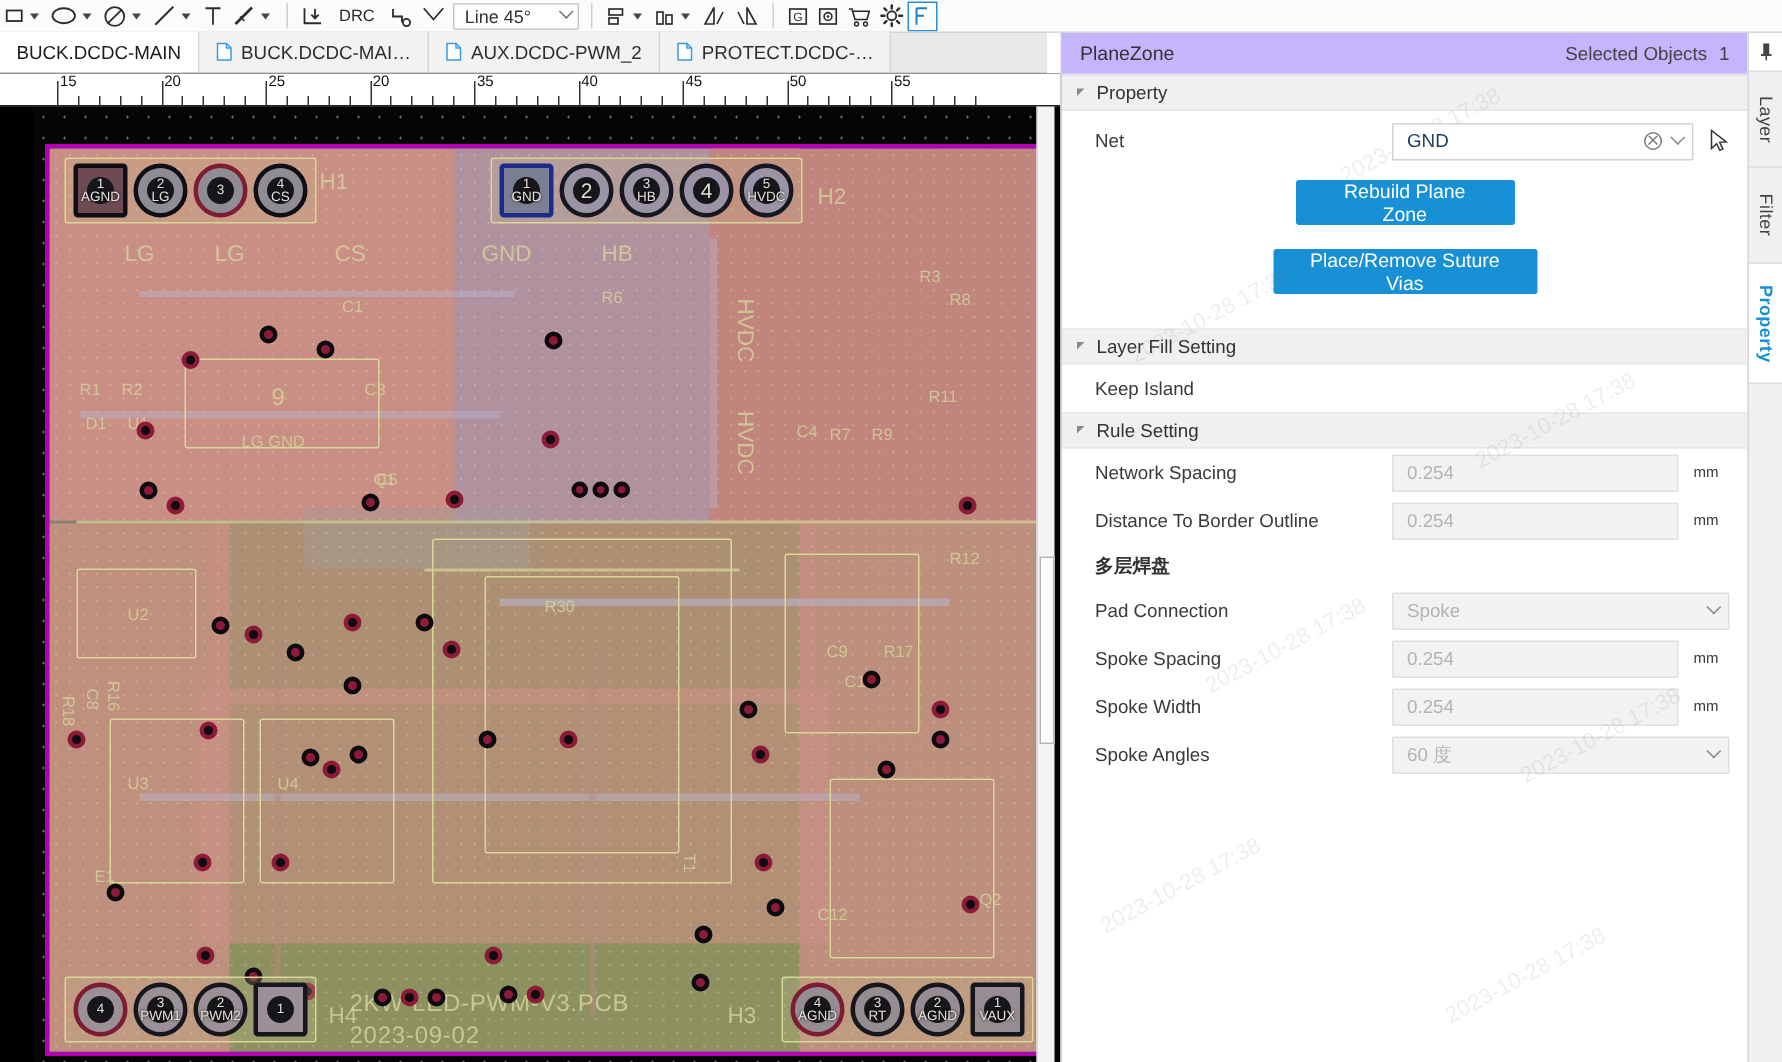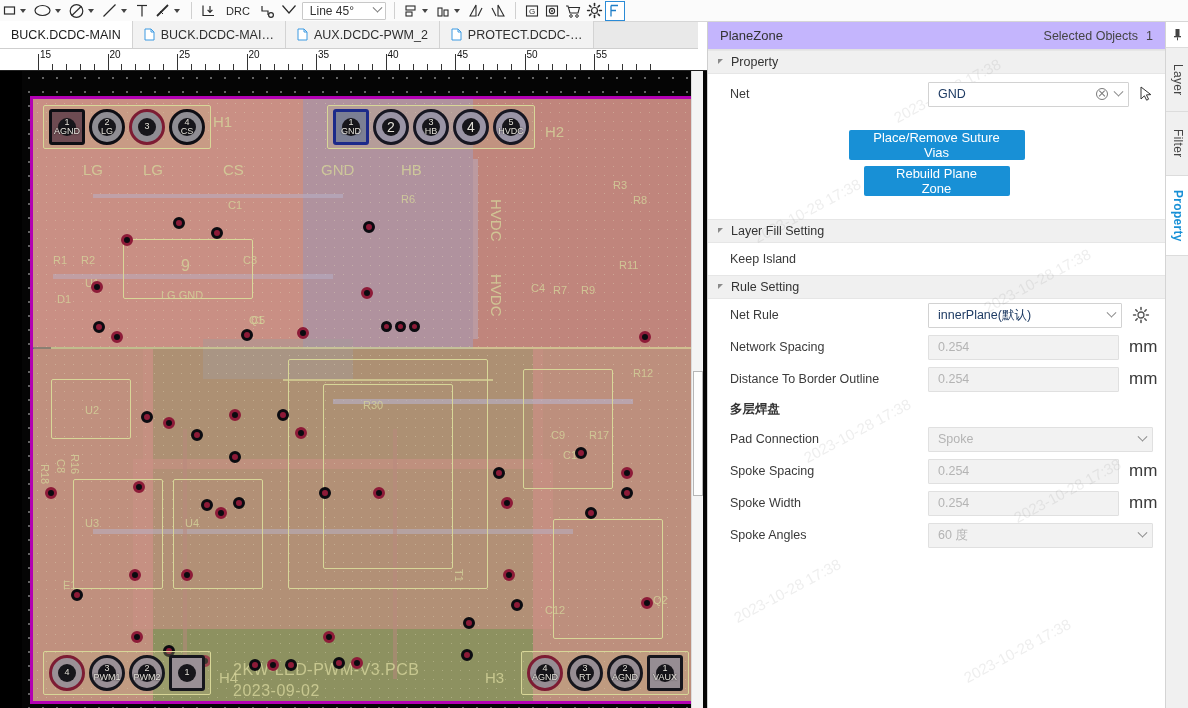--- a/index.html
+++ b/index.html
@@ -199,21 +199,21 @@
   .ctl {
     flex: 1 1 auto; height: 25px; border: 1px solid #d2d2d2; background: #fff;
     display: flex; align-items: center; padding: 0 6px 0 9px;
     font-size: 12.5px; color: #1f3c64; justify-content: space-between;
     border-radius: 1px;
   }
   .ctl.dim { background: #f2f2f2; color: #b4b4b4; border-color: #e0e0e0; }
   .ctl .val { overflow: hidden; white-space: nowrap; }
   .ctl-icons { display: flex; align-items: center; gap: 7px; flex: 0 0 auto; }
   .unit { width: 34px; flex: 0 0 auto; text-align: left; padding-left: 10px;
-          font-size: 17px; color: #3a3a3a; }
+          font-size: 10px; color: #3a3a3a; }
   .gear-btn { width: 24px; flex: 0 0 auto; display:flex; align-items:center;
               justify-content:center; margin-left: 7px; }
   .clear-ico {
     width: 12px; height: 12px; border: 1.3px solid #7a7a7a; border-radius: 50%;
     position: relative;
   }
   .clear-ico::before, .clear-ico::after {
     content:""; position:absolute; left: 1px; top: 4.2px; width: 8px; height: 1.3px;
     background:#7a7a7a;
   }
@@ -523,21 +523,21 @@
 
         <div class="txt txt-lg" style="left:50px;  top:62px;">LG</div>
         <div class="txt txt-lg" style="left:110px; top:62px;">LG</div>
         <div class="txt txt-lg" style="left:190px; top:62px;">CS</div>
         <div class="txt txt-lg" style="left:288px; top:62px;">GND</div>
         <div class="txt txt-lg" style="left:368px; top:62px;">HB</div>
         <div class="txt txt-lg" style="left:455px; top:100px; writing-mode:vertical-rl;">HVDC</div>
         <div class="txt txt-lg" style="left:455px; top:175px; writing-mode:vertical-rl;">HVDC</div>
         <div class="txt" style="left:20px;  top:155px;">R1</div>
         <div class="txt" style="left:48px;  top:155px;">R2</div>
-        <div class="txt" style="left:24px;  top:178px;margin-top:16px;">D1</div>
+        <div class="txt" style="left:24px;  top:178px;">D1</div>
         <div class="txt" style="left:52px;  top:178px;">U1</div>
         <div class="txt txt-big" style="left:148px; top:158px;">9</div>
         <div class="txt" style="left:128px; top:190px;">LG GND</div>
         <div class="txt" style="left:195px; top:100px;">C1</div>
         <div class="txt" style="left:210px; top:155px;">C3</div>
         <div class="txt" style="left:218px; top:215px;">C5</div>
         <div class="txt" style="left:498px; top:183px;">C4</div>
         <div class="txt" style="left:580px; top:80px;">R3</div>
         <div class="txt" style="left:368px; top:94px;">R6</div>
         <div class="txt" style="left:600px; top:95px;">R8</div>
@@ -750,55 +750,40 @@
         <span class="ctl-icons">
           <i class="clear-ico"></i>
           <i class="dchev"></i>
         </span>
       </div>
       <svg width="14" height="16" viewBox="0 0 14 16" style="margin-left:10px;">
         <path d="M2 1 L2 13 L5.4 9.8 L7.6 14.2 L9.6 13.2 L7.4 8.9 L11.8 8.6 Z" fill="#fff" stroke="#333" stroke-width="1"></path>
       </svg>
     </div>
 
+    <div class="btn-wrap" style="margin-top:6px;">
+      <button class="btn-blue" style="width:146px;">Rebuild Plane Zone</button>
+    </div>
     <div class="btn-wrap" style="margin-top:16px;">
       <button class="btn-blue" style="width:176px;">Place/Remove Suture Vias</button>
-    </div>
-    <div class="btn-wrap" style="margin-top:6px;">
-      <button class="btn-blue" style="width:146px;">Rebuild Plane Zone</button>
     </div>
 
     <div class="section-head" style="margin-top:23px;">
       <i class="tri"></i>
       <span>Layer Fill Setting</span>
     </div>
     <div class="row">
       <span class="lbl">Keep Island</span>
     </div>
 
     <div class="section-head">
       <i class="tri"></i>
       <span>Rule Setting</span>
     </div>
 
-    <div class="row">
-      <span class="lbl">Net Rule</span>
-      <div class="ctl" style="max-width:206px;">
-        <span class="val">innerPlane(默认)</span>
-        <i class="dchev"></i>
-      </div>
-      <span class="gear-btn">
-        <svg width="18" height="18" viewBox="0 0 18 18">
-          <circle cx="9" cy="9" r="3" fill="none" stroke="#555" stroke-width="1.3"></circle>
-          <path d="M9 1.6 L9 3.6 M9 14.4 L9 16.4 M1.6 9 L3.6 9 M14.4 9 L16.4 9
-                   M3.8 3.8 L5.2 5.2 M12.8 12.8 L14.2 14.2
-                   M14.2 3.8 L12.8 5.2 M5.2 12.8 L3.8 14.2" stroke="#555" stroke-width="1.6" stroke-linecap="round"></path>
-        </svg>
-      </span>
-    </div>
 
     <div class="row">
       <span class="lbl">Network Spacing</span>
       <div class="ctl dim" style="max-width:240px;">
         <span class="val">0.254</span>
       </div>
       <span class="unit">mm</span>
     </div>
 
     <div class="row">

